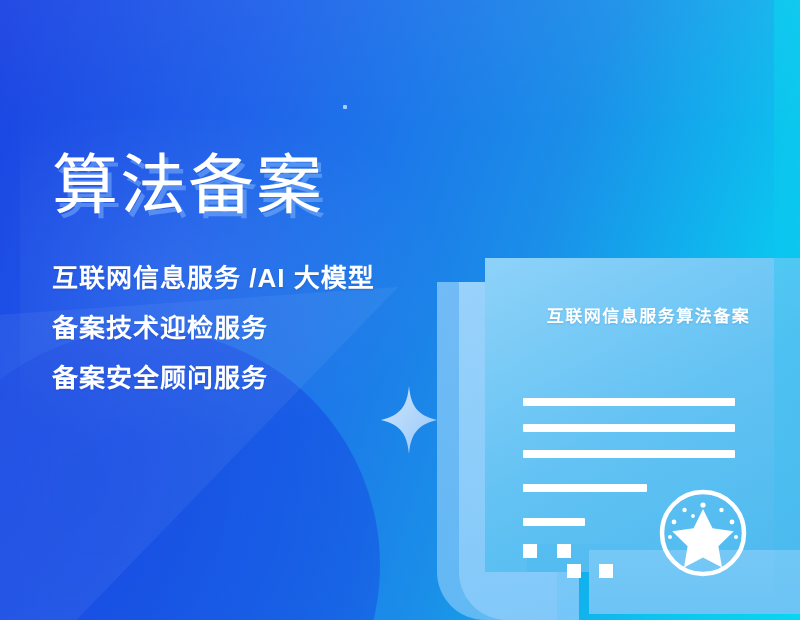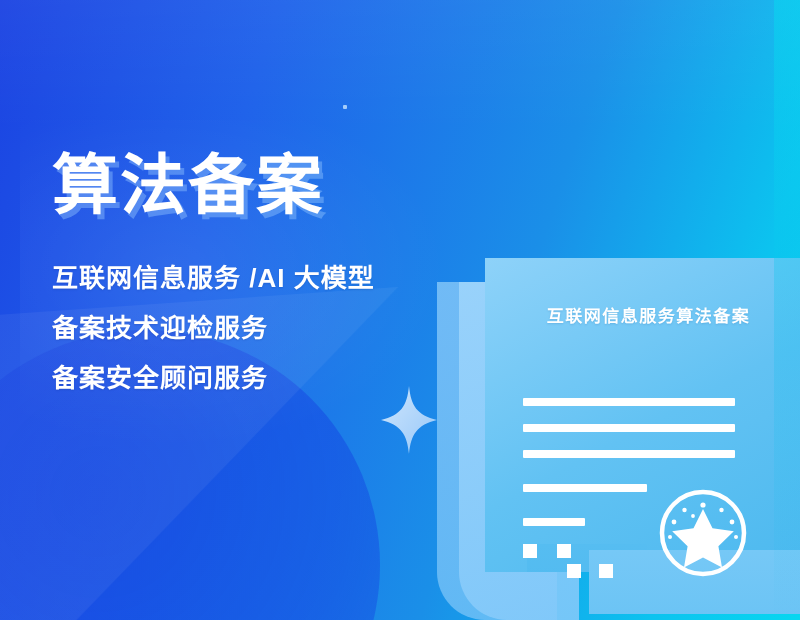--- a/index.html
+++ b/index.html
@@ -77,21 +77,21 @@
     position: absolute;
     left: 52px;
     top: 150px;
     width: 400px;
   }
 
   #main-title {
     margin: 0;
     font-size: 66px;
     line-height: 1.08;
-    font-weight: 700;
+    font-weight: 400;
     color: #ffffff;
     letter-spacing: 2px;
     text-shadow: 4px 5px 0 rgba(150,200,255,0.42);
     white-space: nowrap;
   }
 
   #subtitle-list {
     margin: 44px 0 4px 0;
     padding: 0;
     list-style: none;

